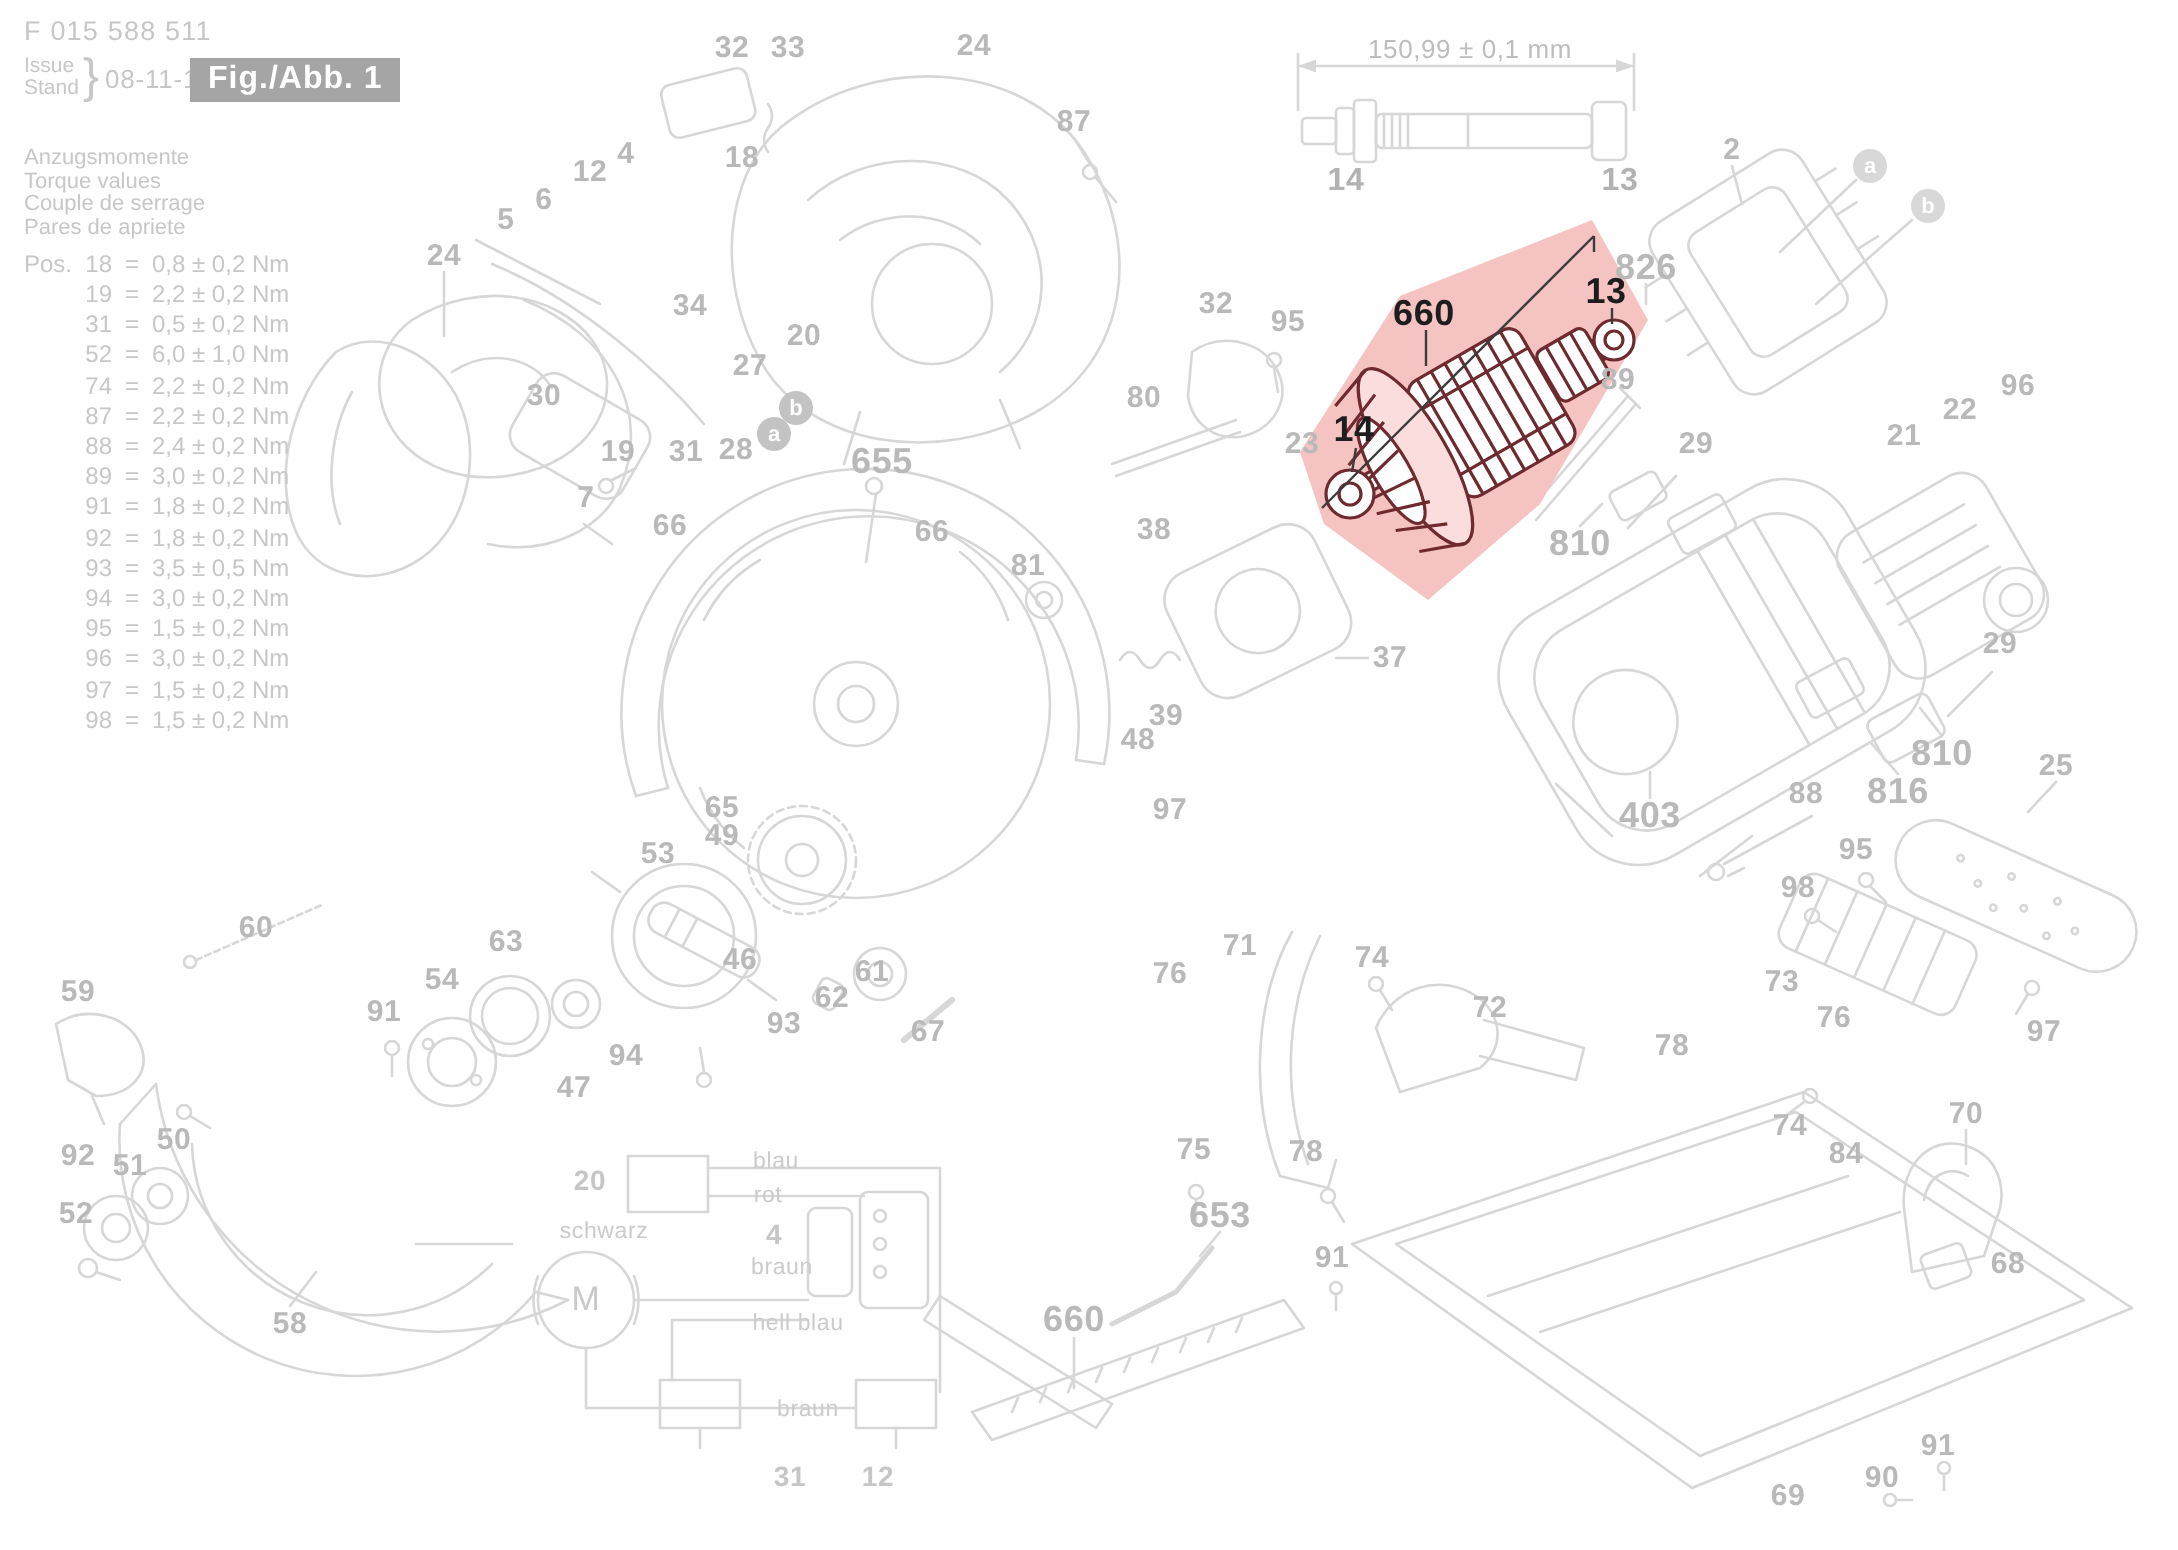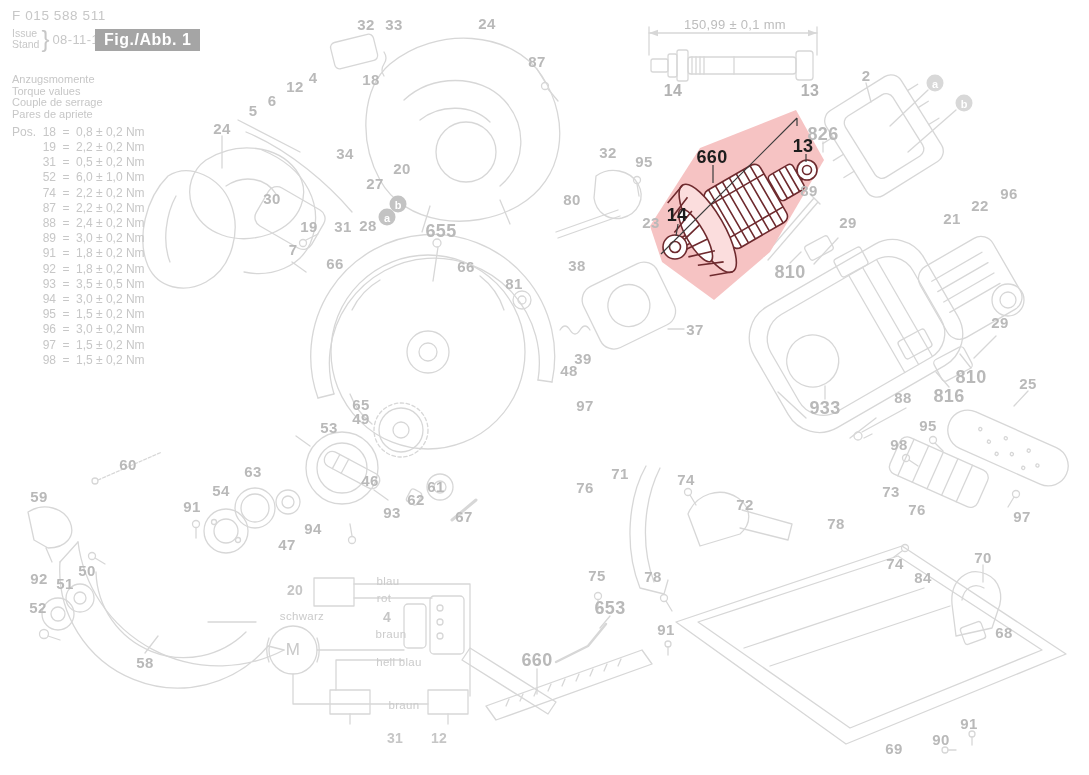--- a/index.html
+++ b/index.html
@@ -451,21 +451,21 @@
       <div class="plabel" style="left: 809px; top: 190px;"><span>89</span></div>
       <div class="plabel" style="left: 1009px; top: 193px;"><span>96</span></div>
       <div class="plabel" style="left: 980px; top: 205px;"><span>22</span></div>
       <div class="plabel" style="left: 952px; top: 218px;"><span>21</span></div>
       <div class="plabel" style="left: 848px; top: 222px;"><span>29</span></div>
       <div class="plabel lg" style="left: 790px; top: 272px;"><span>810</span></div>
       <div class="plabel" style="left: 1000px; top: 322px;"><span>29</span></div>
       <div class="plabel lg" style="left: 971px; top: 377px;"><span>810</span></div>
       <div class="plabel lg" style="left: 949px; top: 396px;"><span>816</span></div>
       <div class="plabel" style="left: 903px; top: 397px;"><span>88</span></div>
-      <div class="plabel lg" style="left: 825px; top: 408px;"><span>933</span></div>
+      <div class="plabel lg" style="left: 825px; top: 408px;"><span>403</span></div>
       <div class="plabel" style="left: 1028px; top: 383px;"><span>25</span></div>
       <div class="plabel" style="left: 928px; top: 425px;"><span>95</span></div>
       <div class="plabel" style="left: 899px; top: 444px;"><span>98</span></div>
       <div class="plabel" style="left: 1022px; top: 516px;"><span>97</span></div>
       <div class="plabel" style="left: 891px; top: 491px;"><span>73</span></div>
       <div class="plabel" style="left: 917px; top: 509px;"><span>76</span></div>
       <div class="plabel" style="left: 836px; top: 523px;"><span>78</span></div>
       <div class="plabel" style="left: 895px; top: 563px;"><span>74</span></div>
       <div class="plabel" style="left: 923px; top: 577px;"><span>84</span></div>
       <div class="plabel" style="left: 983px; top: 557px;"><span>70</span></div>

